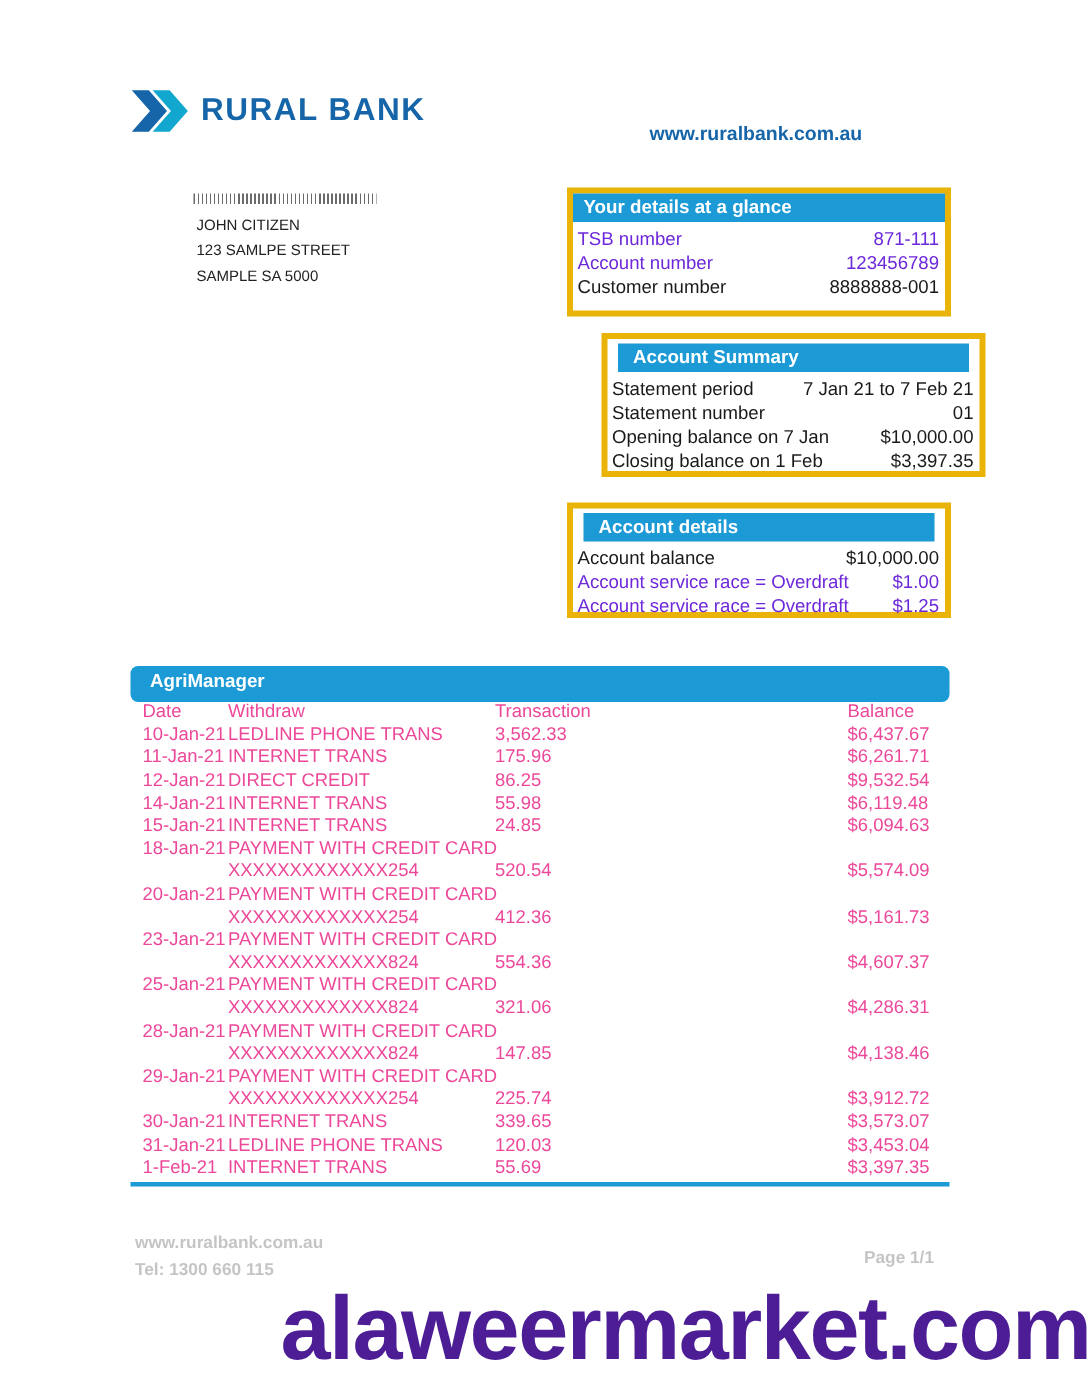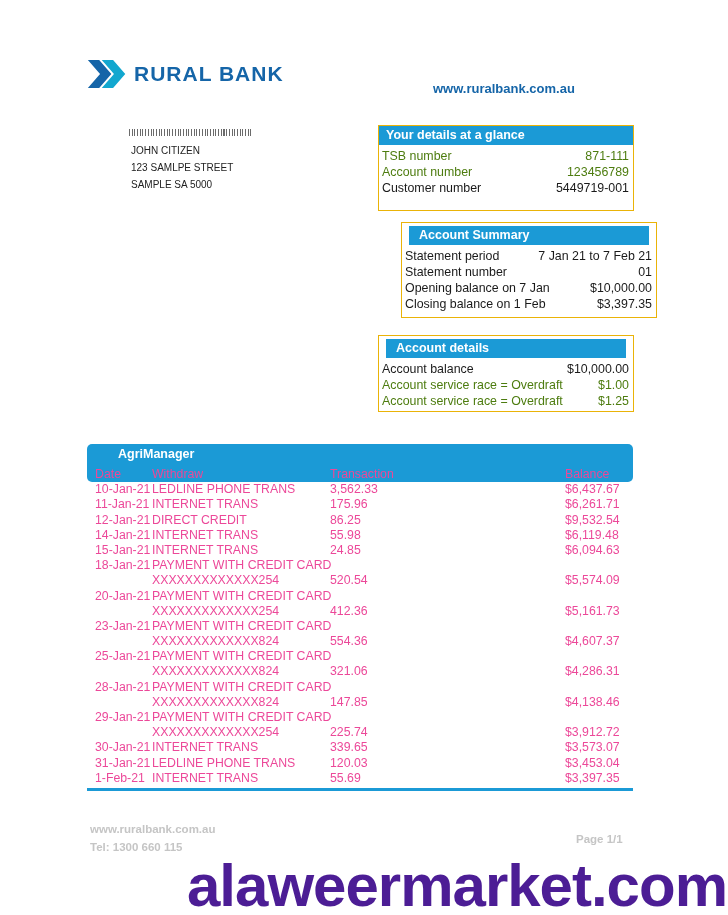--- a/index.html
+++ b/index.html
@@ -11,35 +11,35 @@
   
   .logo { position:absolute; left:87px; top:59px; display:flex; align-items:center; }
   .logo-icon { width:40px; height:30px; }
   .logo-text { margin-left:7px; font-size:21px; font-weight:bold; color:#1565a8; letter-spacing:1px; }
   .top-url { position:absolute; left:433px; top:81px; font-size:13px; font-weight:bold; color:#1565a8; }
   
   .barcode { position:absolute; left:129px; top:129px; width:122px; height:7px; opacity:.75;
     background:repeating-linear-gradient(90deg,#3a3a3a 0 1px,transparent 1px 2.7px); }
   .recipient { position:absolute; left:131px; top:142px; font-size:10px; line-height:17px; color:#222; }
   
-  .ibox { position:absolute; left:378px; width:256px; border:1px solid #eab308; background:#fff; }
+  .ibox { position:absolute; left:378px; width:256px; border:4px solid #eab308; background:#fff; }
   .ibox-bar { background:#1b9ad6; color:#ffffff; font-weight:bold; font-size:12.5px;
     height:19px; line-height:19px; padding-left:7px; }
   .ibox-bar.inset { margin:3px 7px 0 7px; padding-left:10px; }
   .ibox-rows { padding-top:3px; }
   .ibox-row { display:flex; justify-content:space-between; padding:0 4px 0 3px;
     height:16px; line-height:16px; font-size:12.4px; }
-  .blue { color:#4d7c0f; }
+  .blue { color:#6d28d9; }
   .box-details { top:125px; height:86px; }
   .box-summary { top:222px; height:96px;margin-left:23px; }
   .box-account { top:335px; height:77px; }
   
-  .tbl-bar { position:absolute; left:87px; top:444px; width:546px; height:38px;
+  .tbl-bar { position:absolute; left:87px; top:444px; width:546px; height:24px;
     background:#1b9ad6; border-radius:5px; color:#fff; font-weight:bold;
-    font-size:12.5px; line-height:21px; padding-left:31px; }
+    font-size:12.5px; line-height:21px; padding-left:13px; }
   .tx-grid { position:absolute; left:87px; top:467px; width:546px;
     display:grid; grid-template-columns:57px 178px 235px 1fr;
     grid-auto-rows:15.2px; padding-left:8px; font-size:12.3px; color:#ec4899; }
   .tx-grid .cell { line-height:15.2px; white-space:nowrap; overflow:visible; }
   .tx-grid .c-bal { padding-right:20px; }
   .tbl-endline { position:absolute; left:87px; top:788px; width:546px; height:2.5px; background:#1b9ad6; }
   
   .footer-left { position:absolute; left:90px; top:821px; font-size:11.5px; font-weight:bold;
     color:#c5c5c5; line-height:17.5px; }
   .footer-page { position:absolute; left:576px; top:821px; font-size:11.5px; font-weight:bold; color:#c5c5c5;margin-top:12px; }
@@ -74,21 +74,21 @@
       <div class="ibox-row blue">
         <span>TSB number</span>
         <span>871-111</span>
       </div>
       <div class="ibox-row blue">
         <span>Account number</span>
         <span>123456789</span>
       </div>
       <div class="ibox-row">
         <span>Customer number</span>
-        <span>5449719-001</span>
+        <span>8888888-001</span>
       </div>
     </div>
   </div>
 
   <div class="ibox box-summary">
     <div class="ibox-bar inset">Account Summary</div>
     <div class="ibox-rows">
       <div class="ibox-row">
         <span>Statement period</span>
         <span>7 Jan 21 to 7 Feb 21</span>

